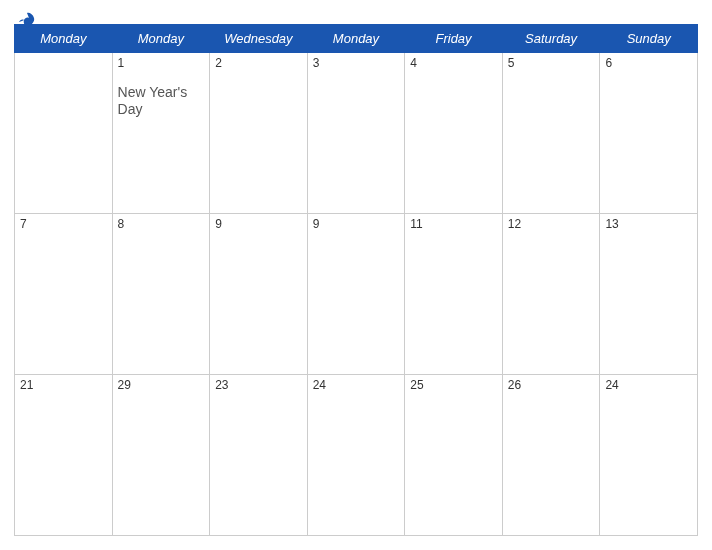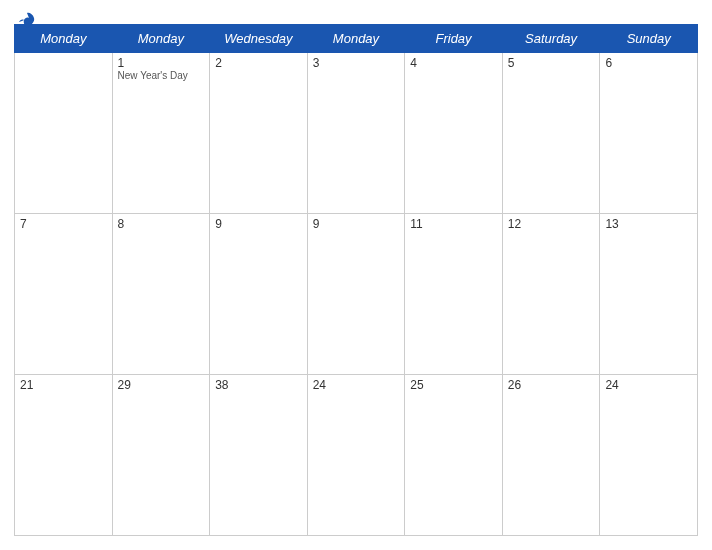--- a/index.html
+++ b/index.html
@@ -84,23 +84,23 @@
       width: calc(100% / 7);
       background: #fff;
     }
     .day-number {
       font-size: 12px;
       color: #333;
       font-weight: normal;
       display: block;
     }
     .holiday-label {
-      font-size: 10px;
+      font-size: 14px;
       color: #555;
-      margin-top: 0;
+      margin-top: 14px;
       display: block;
       line-height: 1.2;
     }
   </style>
 </head>
 <body>
 
 <div class="calendar-container">
   <div class="calendar-header">
     <div class="logo-area">
@@ -178,21 +178,21 @@
           </td>
         </tr>
         <tr>
           <td>
             <span class="day-number">21</span>
           </td>
           <td>
             <span class="day-number">29</span>
           </td>
           <td>
-            <span class="day-number">38</span>
+            <span class="day-number">23</span>
           </td>
           <td>
             <span class="day-number">24</span>
           </td>
           <td>
             <span class="day-number">25</span>
           </td>
           <td>
             <span class="day-number">26</span>
           </td>

